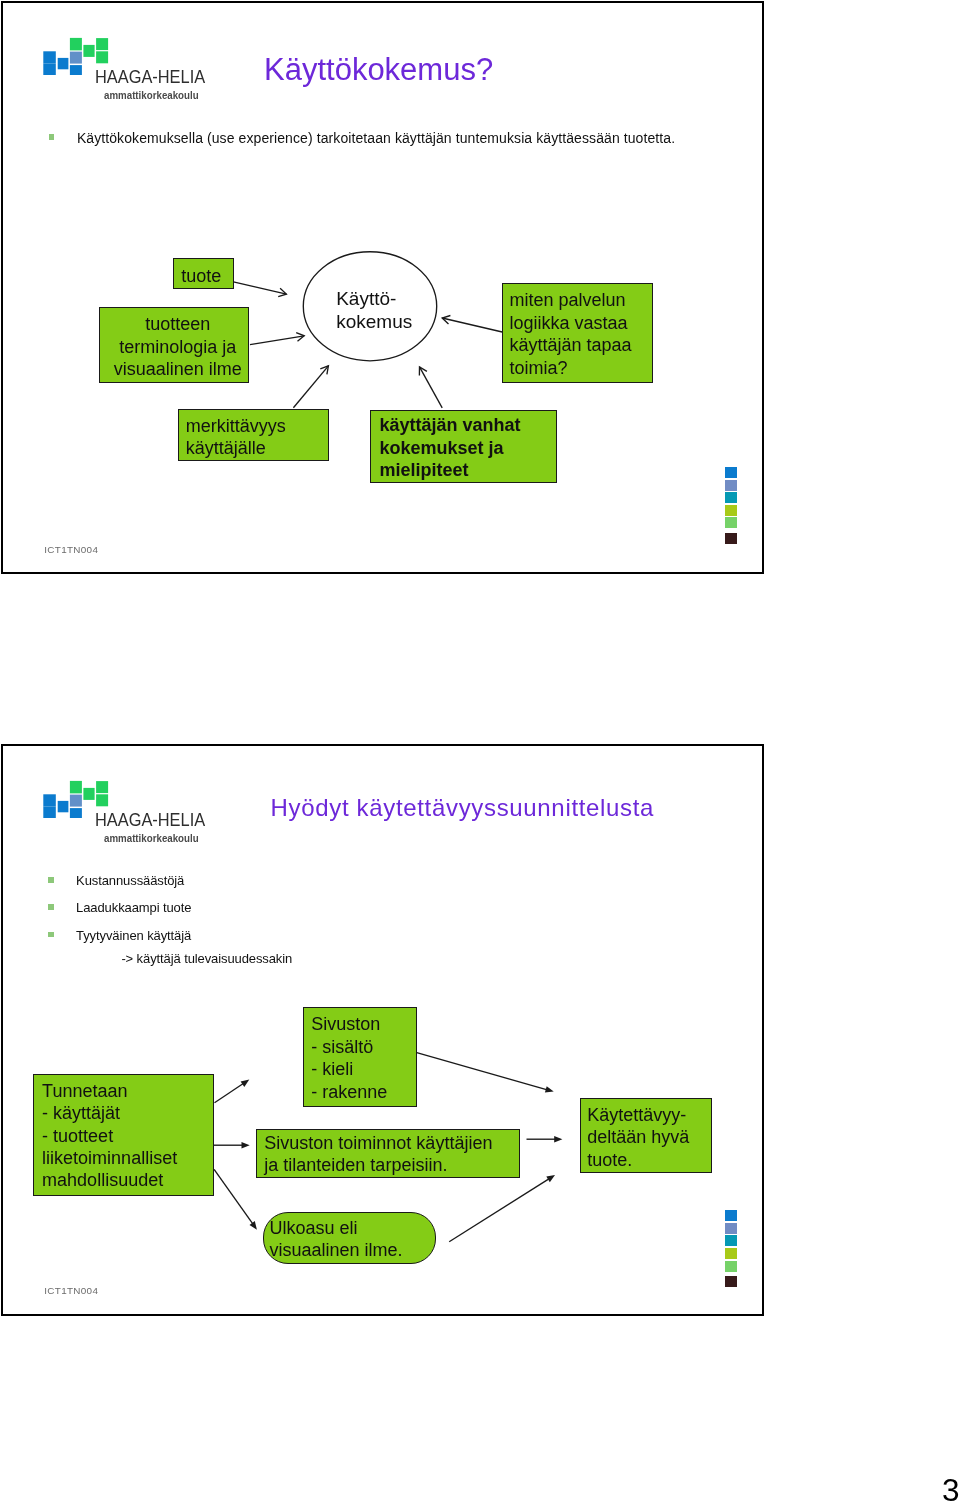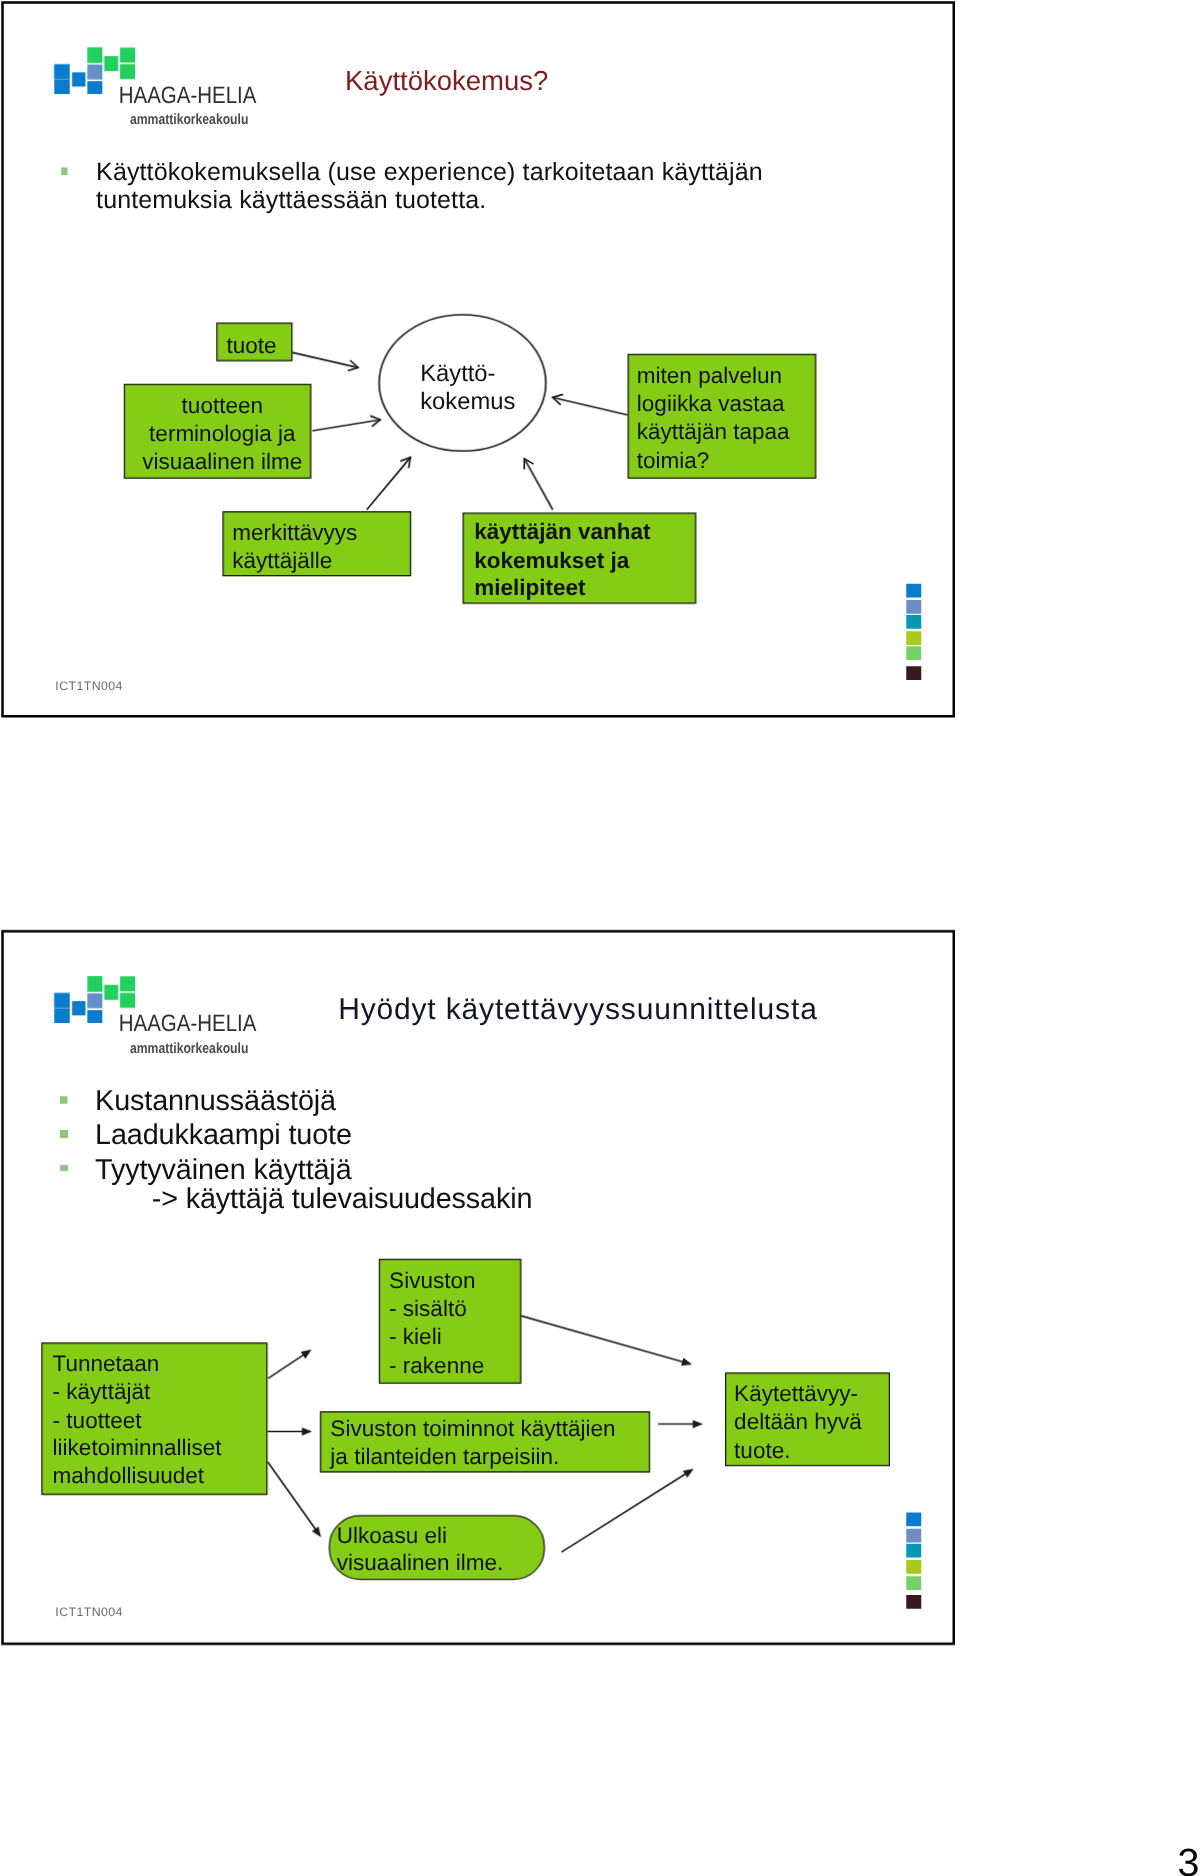--- a/index.html
+++ b/index.html
@@ -11,23 +11,23 @@
   .slide{position:absolute;background:#fff;}
   .slide::before{content:"";position:absolute;left:0.8px;top:1.2px;right:0;bottom:0;border:2.4px solid #000;pointer-events:none;}
   #slide1{left:0px;top:0px;width:763.5px;height:574.2px;}
   #slide2{left:0px;top:743px;width:763.5px;height:573px;}
 
   .logo{position:absolute;left:43px;top:34px;width:180px;height:70px;}
   .logo-mark{position:absolute;left:0;top:0;}
   .logo-word{position:absolute;left:51.5px;top:32.3px;font-size:19px;color:#2e2e2e;white-space:nowrap;transform:scaleX(0.862);transform-origin:left top;}
   .logo-tag{position:absolute;left:61.0px;top:53.8px;font-size:11.8px;font-weight:bold;color:#4a4a4a;white-space:nowrap;transform:scaleX(0.825);transform-origin:left top;}
 
-  .s1-title{position:absolute;left:276px;top:51.5px;font-size:22px;color:#7f1d1d;white-space:nowrap;backface-visibility:hidden;transform:translateZ(0);}
-
-  .s1-bullet{position:absolute;left:44px;top:126.9px;width:655px;font-size:20px;letter-spacing:0.09px;color:#111;line-height:22.3px;}
+  .s1-title{position:absolute;left:264px;top:51.5px;font-size:31px;color:#6d28d9;white-space:nowrap;backface-visibility:hidden;transform:translateZ(0);}
+
+  .s1-bullet{position:absolute;left:44px;top:126.9px;width:655px;font-size:14px;letter-spacing:0.09px;color:#111;line-height:22.3px;}
   .bullet-sq{display:inline-block;width:5.6px;height:5.8px;background:#8dc87a;position:absolute;left:4.9px;top:7.3px;}
   .bullet-tx{display:block;margin-left:32.9px;}
 
   .s1-diagram{position:absolute;left:0;top:0;overflow:visible;}
 
   .box{position:absolute;border:1.3px solid #1a1a1a;box-sizing:border-box;background:#84cc16;font-size:18px;line-height:22.4px;color:#111;white-space:pre;}
   .box span{display:block;}
   #slide1 .b1{left:173.4px;top:258.1px;width:60.2px;height:31.2px;padding:5.5px 0 0 6.8px;}
   #slide1 .b2{left:99.2px;top:307px;width:150.2px;height:75.7px;padding:5.3px 0 0 7.1px;text-align:center;}
   #slide1 .b3{left:502.2px;top:283px;width:151px;height:99.5px;padding:5.3px 0 0 6.3px;}
@@ -38,23 +38,23 @@
 
   .strip{position:absolute;left:725px;width:11.8px;}
   .strip .sq{display:block;width:11.8px;height:11px;margin-bottom:1.6px;}
   .c1{background:#0b7bce;} .c2{background:#718cc4;} .c3{background:#0599b4;}
   .c4{background:#a8ca18;} .c5{background:#76d268;} .c6{background:#371a1a;margin-top:4.5px;}
   #slide1 .strip{top:467px;}
   #slide2 .strip{top:467.2px;}
 
 
   #slide2 .logo{left:43px;top:34.2px;}
-  .s2-title{position:absolute;left:270.5px;top:51.2px;font-size:24px;letter-spacing:0.67px;color:#0f172a;white-space:nowrap;backface-visibility:hidden;transform:translateZ(0);}
-
-  .s2-bullets{position:absolute;left:44px;top:124.2px;width:660px;font-size:23px;letter-spacing:-0.1px;color:#111;}
+  .s2-title{position:absolute;left:270.5px;top:51.2px;font-size:24px;letter-spacing:0.67px;color:#6d28d9;white-space:nowrap;backface-visibility:hidden;transform:translateZ(0);}
+
+  .s2-bullets{position:absolute;left:44px;top:124.2px;width:660px;font-size:13px;letter-spacing:-0.1px;color:#111;}
   .s2-bullet{position:relative;height:27.2px;}
   .bullet-sq2{display:inline-block;width:5.8px;height:5.8px;background:#8dc87a;position:absolute;left:4.4px;top:10.1px;}
   .bullet-tx2{display:block;margin-left:32.1px;line-height:27.2px;}
   .s2-subline{margin-left:77.4px;line-height:19px;}
 
   .s2-diagram{position:absolute;left:0;top:0;overflow:visible;}
 
   #slide2 .c1b{left:33.1px;top:330.5px;width:181.3px;height:122px;padding:5.3px 0 0 8px;}
   #slide2 .c2b{left:256px;top:264.0px;width:114.3px;height:99.9px;padding:5.3px 0 0 7.3px;margin-left:47px;}
   #slide2 .c3b{left:255.8px;top:385.5px;width:263.9px;height:49.6px;padding:2.0px 0 0 7.5px;}

